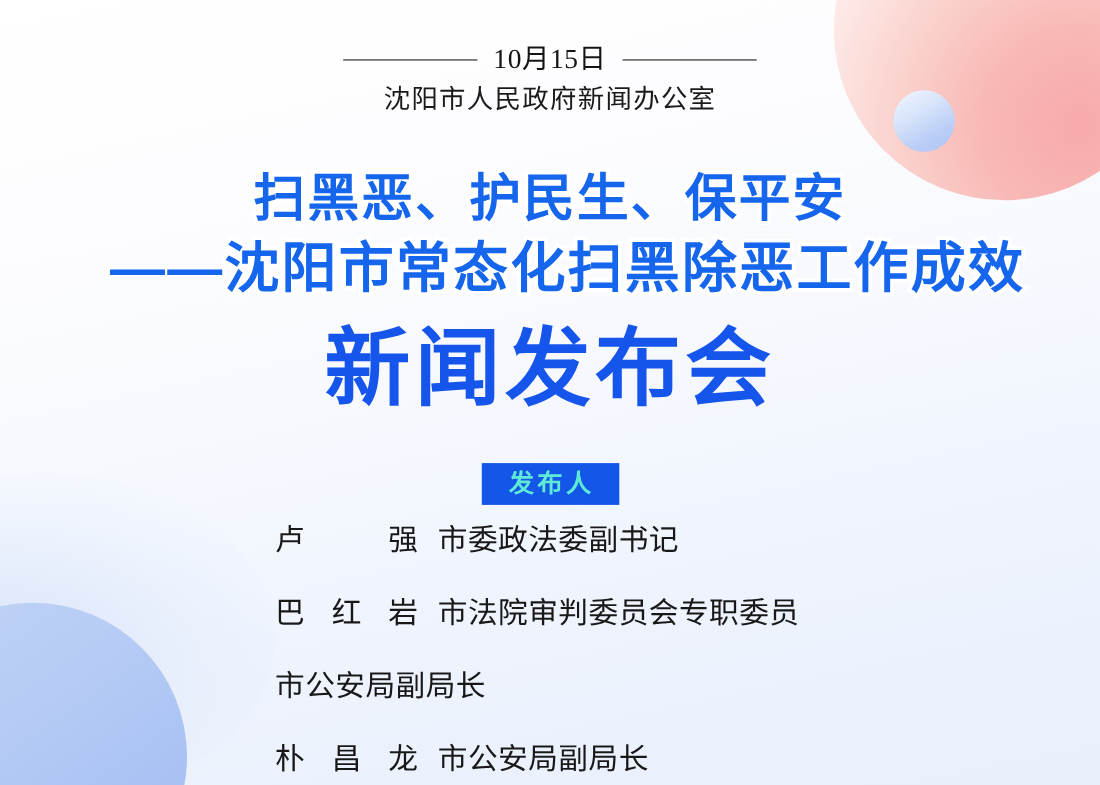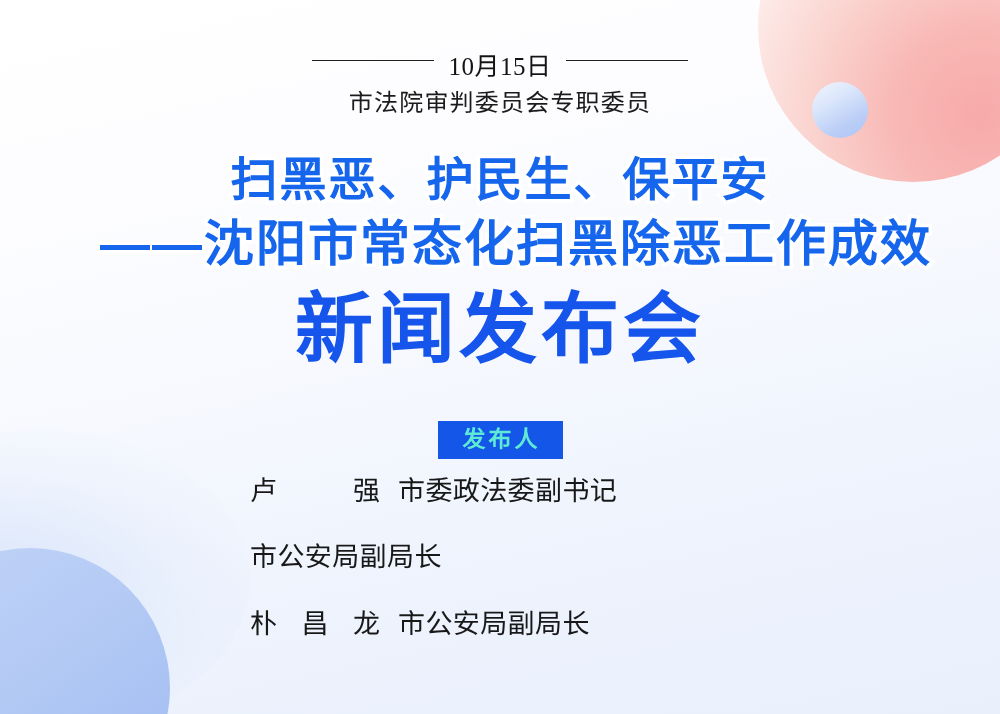--- a/index.html
+++ b/index.html
@@ -106,21 +106,20 @@
     height: 0;
     border-top: 1.6px solid #1f1f1f;
   }
   .date-text {
     font-family: "Liberation Serif", "DejaVu Serif", serif;
     font-size: 25px;
     color: #141414;
     letter-spacing: .5px;
     line-height: 1;
     white-space: nowrap;
-    margin-top: 12px;
   }
   .org-text {
     margin-top: 11px;
     font-size: 24px;
     color: #1b1b1b;
     letter-spacing: 1.2px;
     line-height: 1.1;
     white-space: nowrap;
   }
 
@@ -147,21 +146,21 @@
   .headline-line-1 { font-size: 47px; }
   .headline-line-2 { font-size: 50px; margin-top: 8px; margin-left: 32px; }
 
   
   .event-title {
     position: absolute;
     top: 296px;
     left: 0;
     width: 100%;
     text-align: center;
-    font-family: Liberation Mono, monospace;
+    font-family: Liberation Sans, sans-serif;
     font-weight: 700;
     font-size: 78px;
     line-height: 1;
     letter-spacing: 4px;
     color: #1555ec;
     white-space: nowrap;
   }
 
   
   .badge-wrap {
@@ -227,41 +226,45 @@
   <div class="blob blob-blue-large"></div>
 
   <div class="content">
 
     <div class="header">
       <div class="date-row">
         <span class="rule"></span>
         <span class="date-text">10月15日</span>
         <span class="rule"></span>
       </div>
-      <div class="org-text">市法院审判委员会专职委员</div>
+      <div class="org-text">沈阳市人民政府新闻办公室</div>
     </div>
 
     <div class="headline">
       <div class="headline-line headline-line-1">扫黑恶、护民生、保平安</div>
       <div class="headline-line headline-line-2">——沈阳市常态化扫黑除恶工作成效</div>
     </div>
 
     <div class="event-title">新闻发布会</div>
 
     <div class="badge-wrap">
       <span class="badge">发布人</span>
     </div>
 
     <div class="speakers">
 
       <div class="speaker-row">
         <span class="speaker-name">卢强</span>
         <span class="speaker-title">市委政法委副书记</span>
       </div>
 
+      <div class="speaker-row">
+        <span class="speaker-name">巴红岩</span>
+        <span class="speaker-title">市法院审判委员会专职委员</span>
+      </div>
 
       <div class="speaker-row">
         <span class="speaker-title">市公安局副局长</span>
       </div>
 
       <div class="speaker-row">
         <span class="speaker-name">朴昌龙</span>
         <span class="speaker-title">市公安局副局长</span>
       </div>
 

